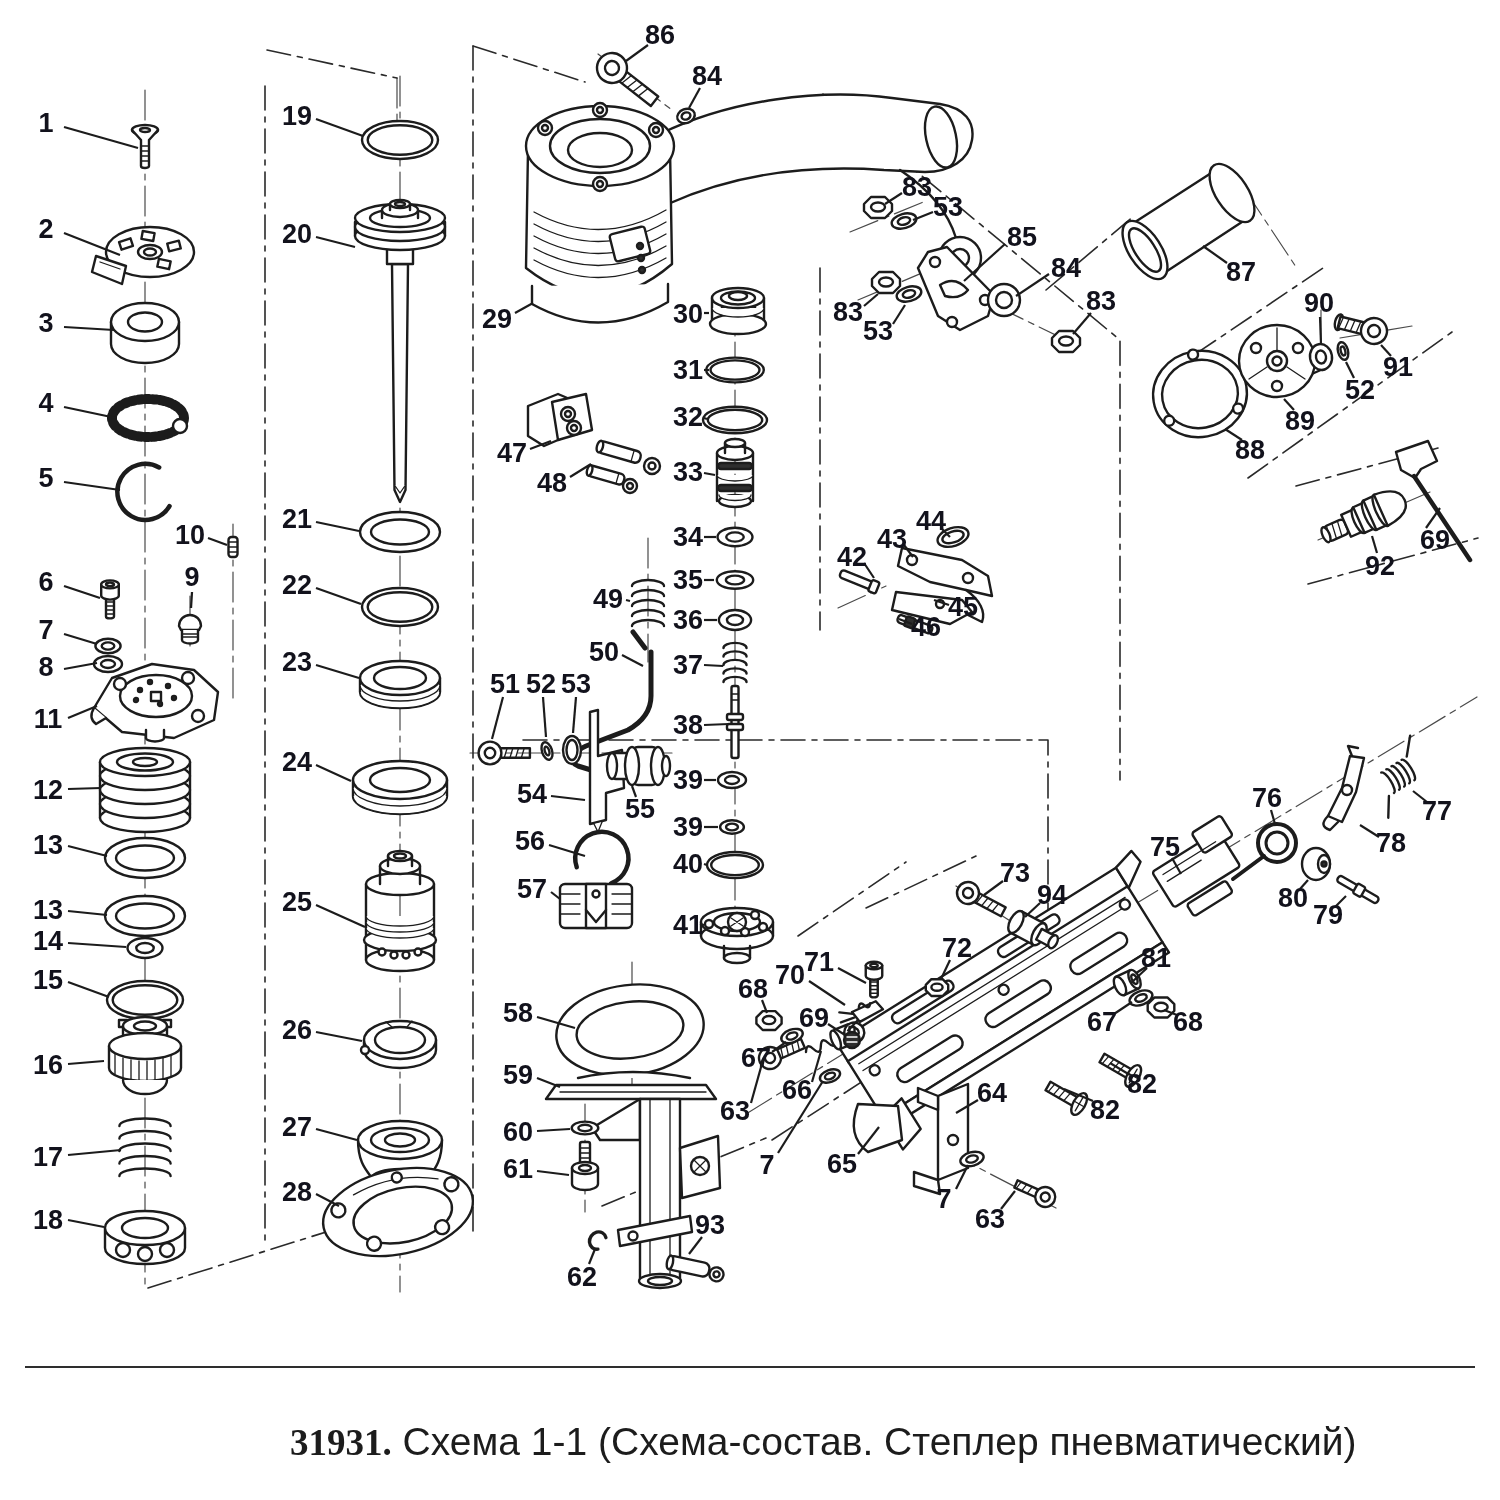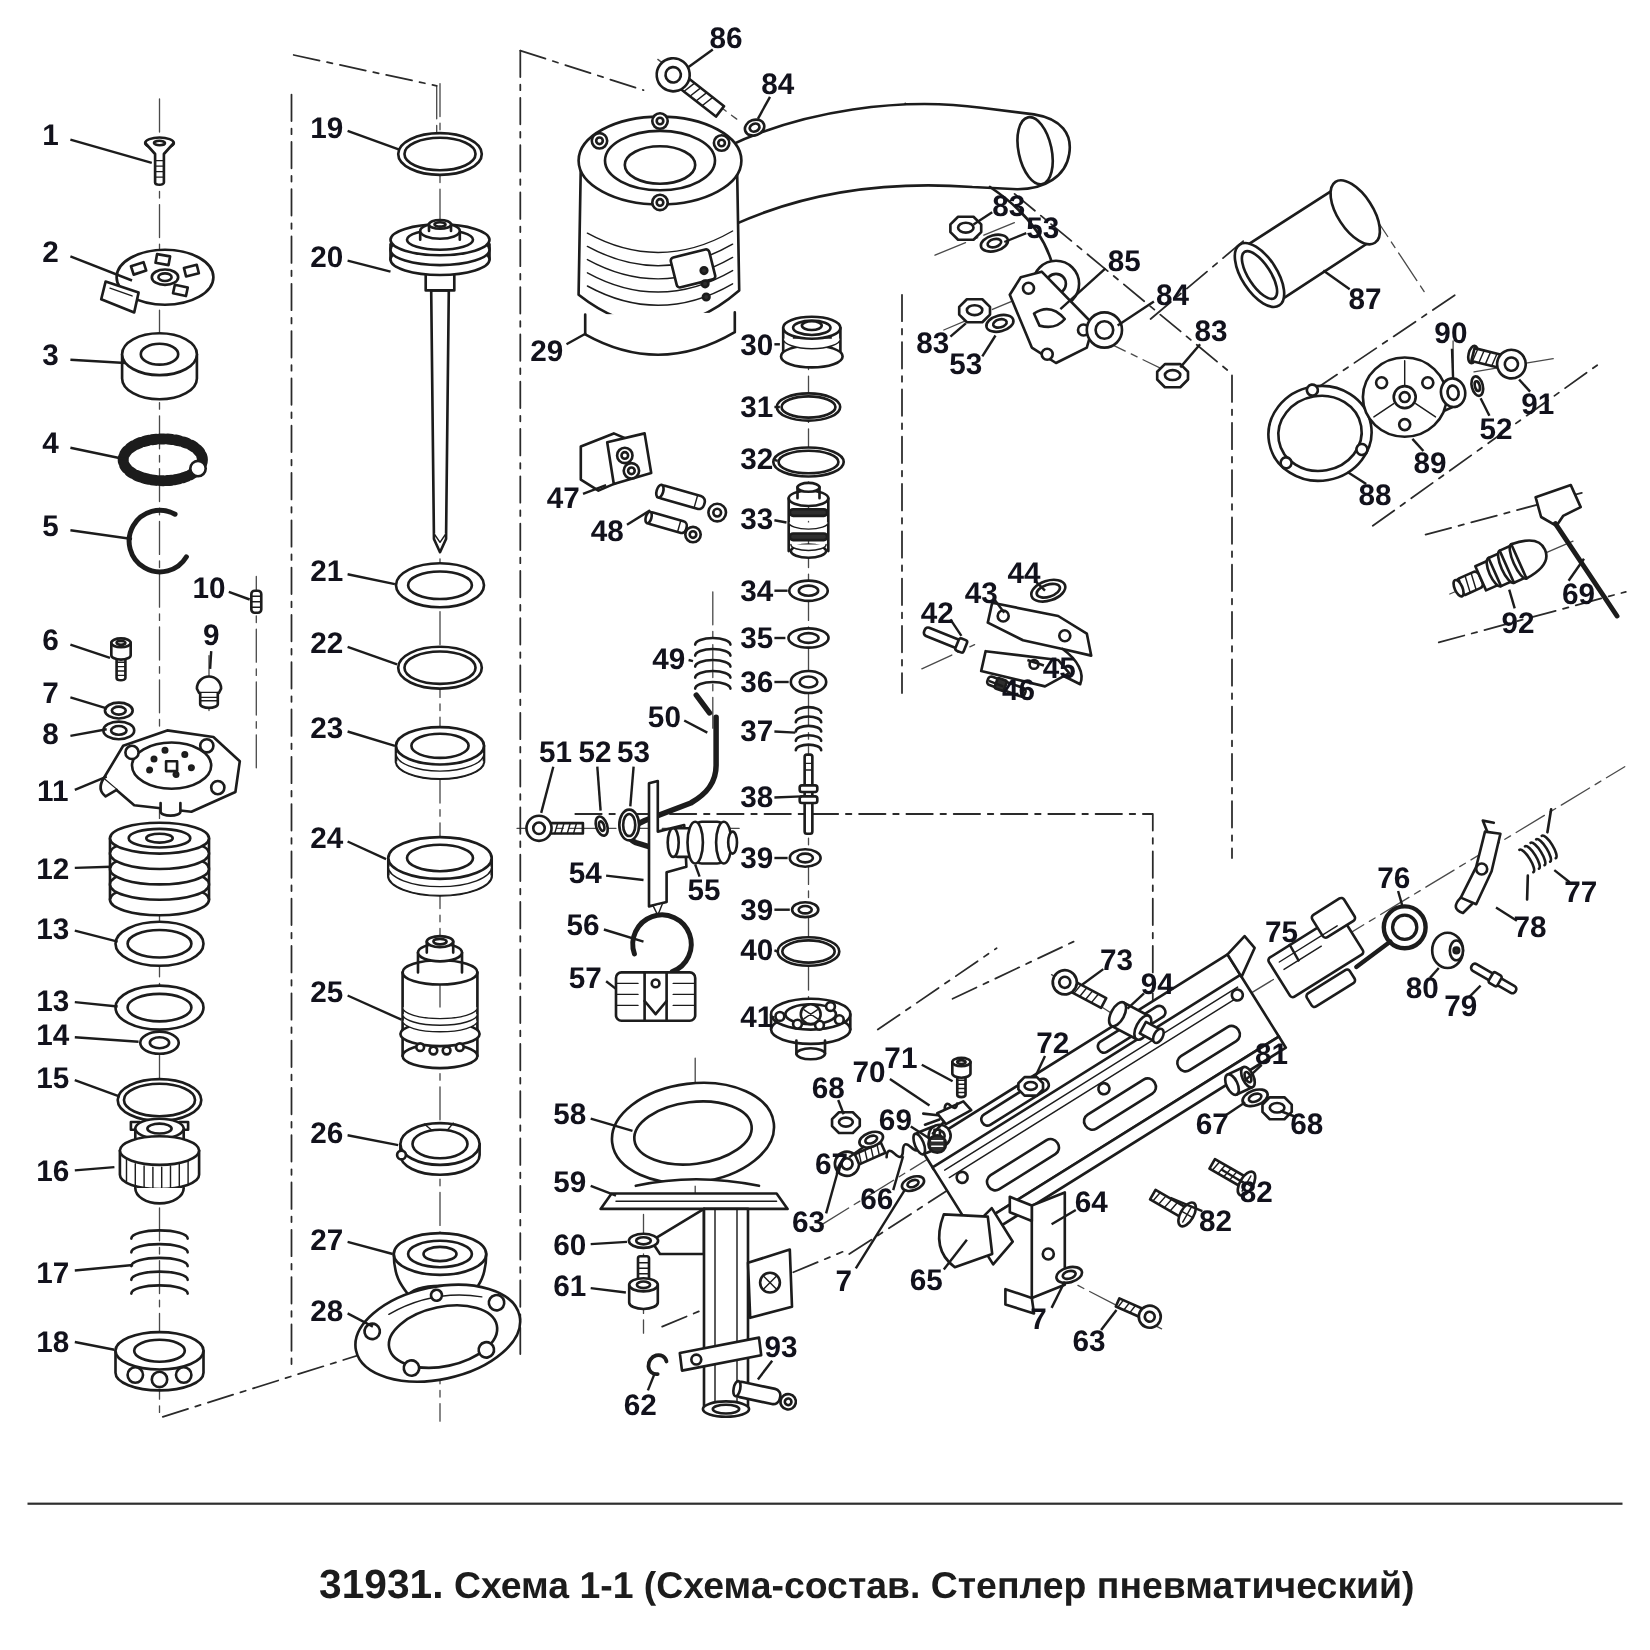--- a/index.html
+++ b/index.html
@@ -13,22 +13,22 @@
   #diagram .t{stroke-width:1.3;}
   #diagram .noF{fill:none;}
   #diagram .dk{fill:#2e2e2e;}
   #diagram .cl{stroke:#4a4a4a;stroke-width:1.2;fill:none;stroke-dasharray:30 6 6 6;}
   #diagram .dd{stroke:#2a2a2a;stroke-width:1.6;fill:none;stroke-dasharray:24 7 5 7;}
   #diagram line.leader{stroke:#1c1c1c;stroke-width:2.2;vector-effect:non-scaling-stroke;}
   #diagram text.lbl{font:700 27px "Liberation Sans",sans-serif;fill:#12121c;stroke:none;}
   .footer-divider{position:absolute;left:25px;top:1366px;width:1450px;height:2px;background:#2e2e2e;}
   .logo-box{position:absolute;left:33px;top:1407px;width:214px;height:62px;}
   .caption{position:absolute;left:290px;top:1420px;white-space:nowrap;color:#1c1c1c;}
-  .caption .code{font-weight:700;font-size:37px;}
-  .caption .cap{font-weight:700;font-size:34px;}
+  .caption .code{font-weight:700;font-size:37px;font-family:Liberation Serif, serif;}
+  .caption .cap{font-weight:400;font-size:39px;}
   .logo-text{font:700 44px "Liberation Sans",sans-serif;letter-spacing:2px;fill:#fff;stroke:none;}
 </style>
 </head>
 <body>
 
 <div class="page">
 <svg id="diagram" width="1500" height="1500" viewBox="0 0 1500 1500">
   <defs>
     <g id="oring">
           <ellipse rx="40" ry="20"></ellipse>

